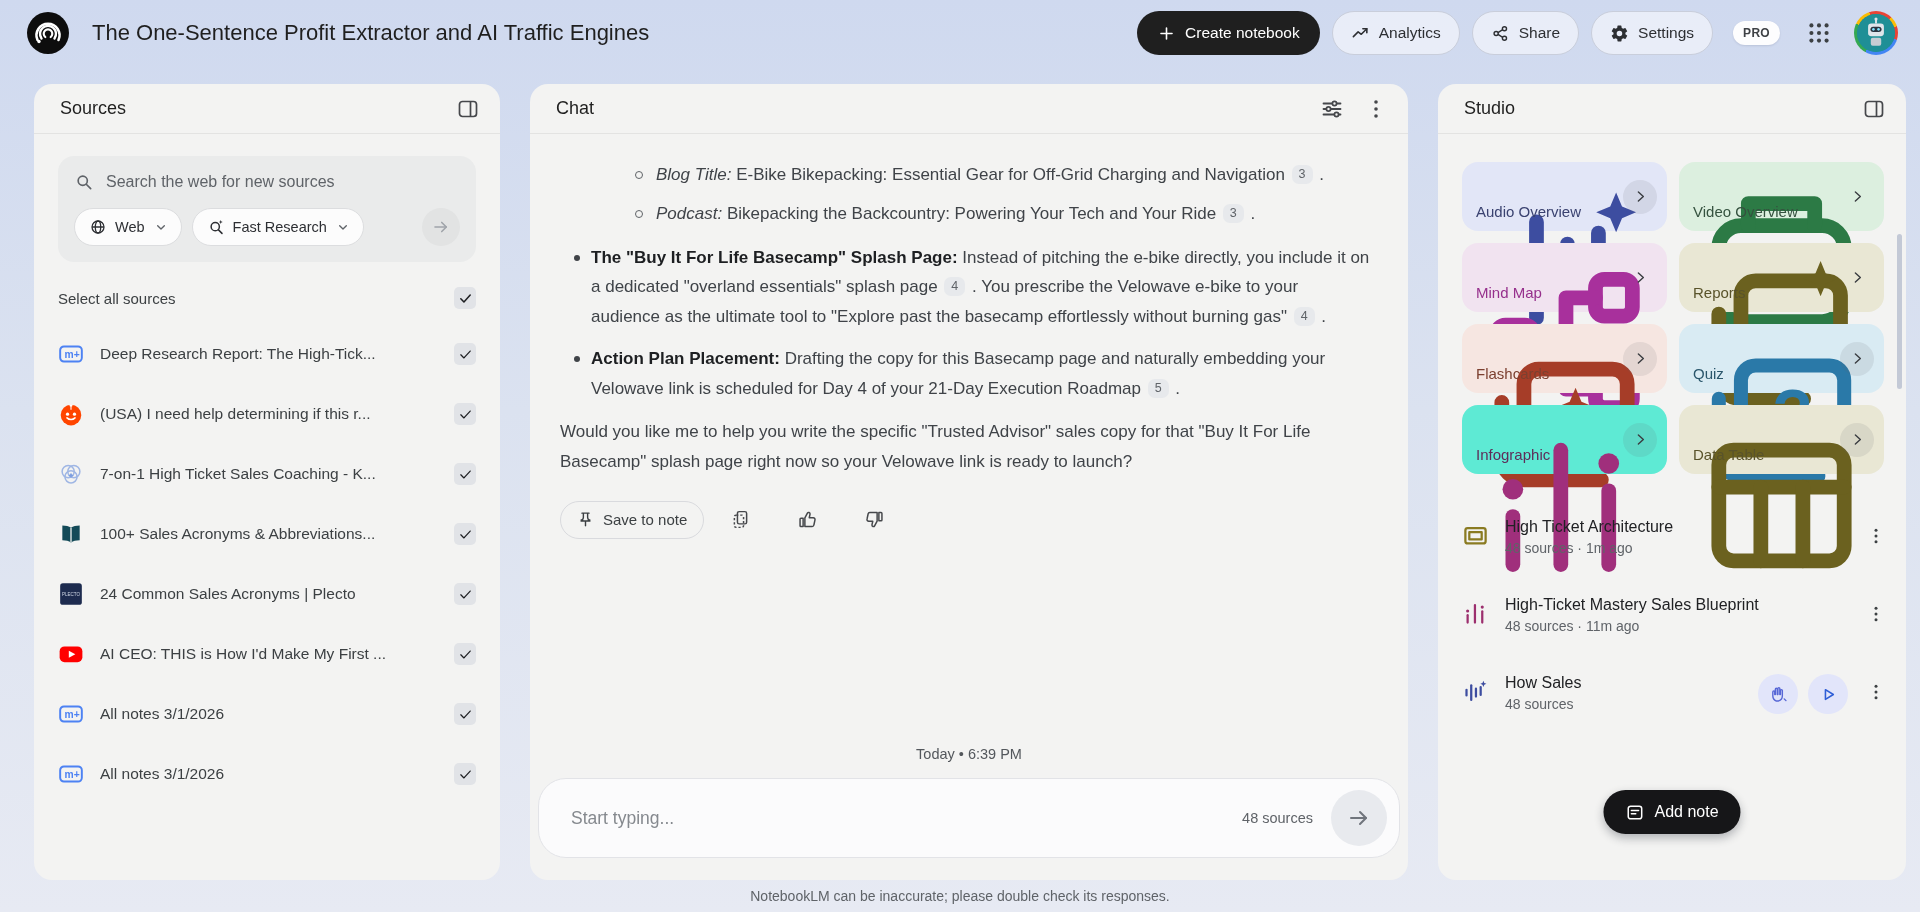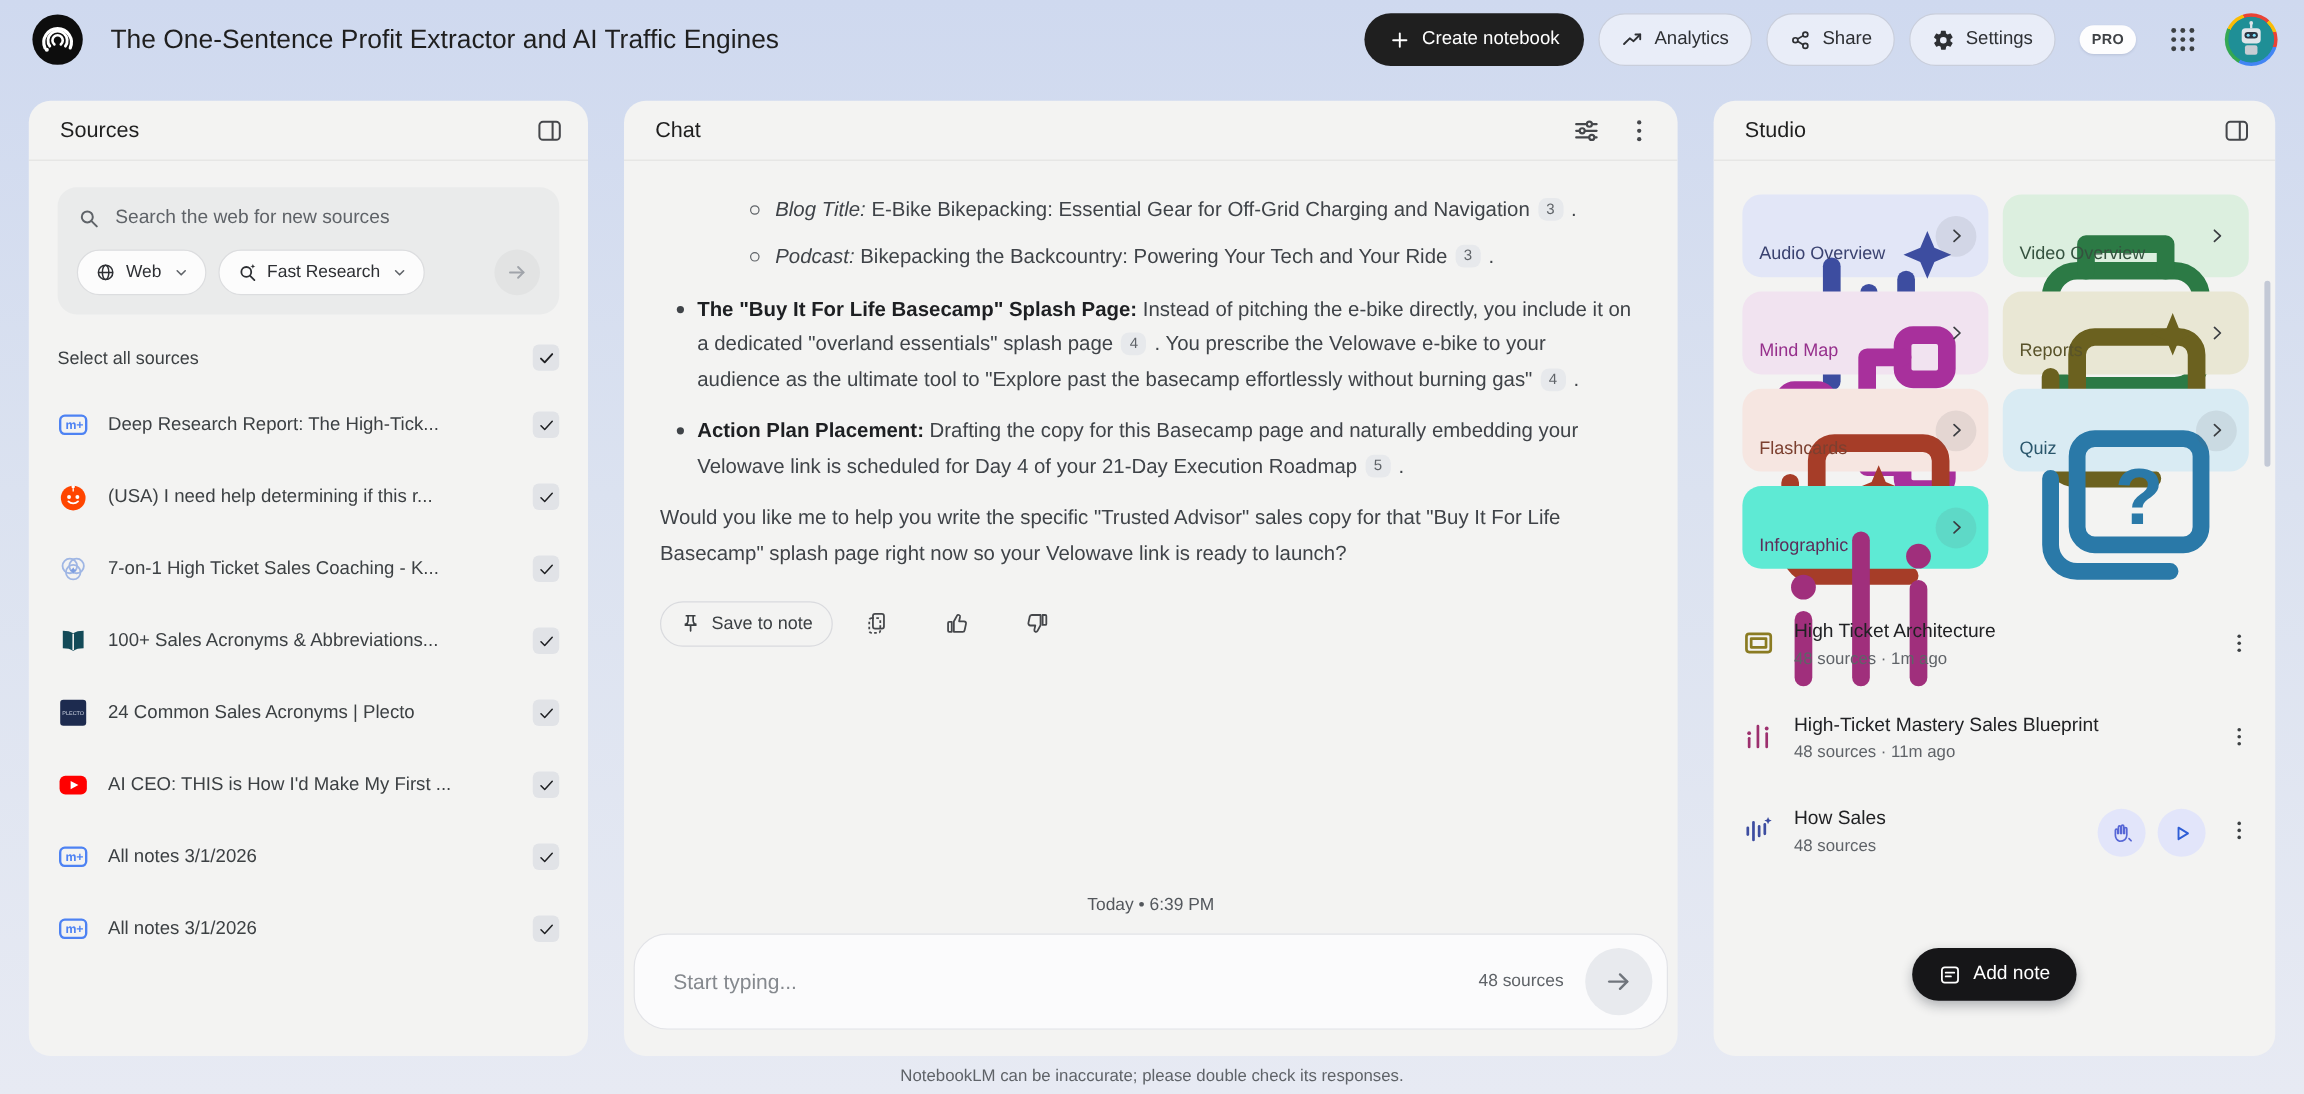--- a/index.html
+++ b/index.html
@@ -24,21 +24,21 @@
     box-shadow:0 1px 2px rgba(60,70,100,.15); margin-left:8px; }
   .apps-grid { width:26px; height:26px; color:#3c4043; margin-left:14px; }
   .avatar { width:44px; height:44px; border-radius:50%; padding:3px; margin-left:10px;
     background:conic-gradient(#e94335 0 12%, #fbbc05 12% 20%, #e94335 20% 30%,
       #4285f4 30% 58%, #34a853 58% 82%, #fbbc05 82% 95%, #e94335 95% 100%); }
   .avatar-inner { width:38px; height:38px; border-radius:50%; overflow:hidden;
     background:#1f8f96; }
 
   
   .panel { position:absolute; top:84px; height:796px; background:#f3f3f2;
-    border-radius:18px; overflow:hidden; }
+    border-radius:18px; overflow:hidden;margin-left:10px; }
   .panel-sources { left:24px;  width:466px; }
   .panel-chat    { left:520px; width:878px; display:flex; flex-direction:column; }
   .panel-studio  { left:1428px; width:468px; }
   .panel-head { height:50px; display:flex; align-items:center;
     padding:0 20px 0 26px; }
   .panel-head.rule { border-bottom:1px solid #e3e3e2; }
   .panel-title { font-size:18px; color:#1f1f1f; flex:1; }
   .icon-btn { width:24px; height:24px; color:#45474b; cursor:pointer; flex:0 0 auto; }
   .icon-btn + .icon-btn { margin-left:20px; }
 
@@ -576,20 +576,30 @@
             <line x1="5" y1="20" x2="5" y2="13.5"></line>
             <line x1="11.5" y1="20" x2="11.5" y2="4.5"></line>
             <line x1="18" y1="20" x2="18" y2="10"></line>
             <circle cx="5" cy="9.8" r="1.4" fill="currentColor" stroke="none"></circle>
             <circle cx="18" cy="6.3" r="1.4" fill="currentColor" stroke="none"></circle>
           </svg></span><span class="t-label">Infographic</span><span class="t-chev circle">
           <svg viewBox="0 0 24 24" fill="none" stroke="currentColor" stroke-width="2" stroke-linecap="round" stroke-linejoin="round">
             <polyline points="9,5.5 16,12 9,18.5"></polyline>
           </svg>
         </span></div>
+      <div class="tile" style="background: rgb(233, 231, 212); color: rgb(89, 83, 42);"><span class="t-icon" style="color: rgb(107, 97, 31);"><svg viewBox="0 0 24 24" fill="none" stroke="currentColor" stroke-width="2" stroke-linecap="round" stroke-linejoin="round">
+            <rect x="3.5" y="4.5" width="17" height="15" rx="2"></rect>
+            <line x1="3.5" y1="9.5" x2="20.5" y2="9.5"></line>
+            <line x1="9.2" y1="9.5" x2="9.2" y2="19.5"></line>
+            <line x1="14.9" y1="9.5" x2="14.9" y2="19.5"></line>
+          </svg></span><span class="t-label">Data Table</span><span class="t-chev circle">
+          <svg viewBox="0 0 24 24" fill="none" stroke="currentColor" stroke-width="2" stroke-linecap="round" stroke-linejoin="round">
+            <polyline points="9,5.5 16,12 9,18.5"></polyline>
+          </svg>
+        </span></div>
     </div>
   <div class="studio-list">
       <div class="st-item">
         <span class="st-icon" style="color: rgb(138, 123, 34);">
           <svg viewBox="0 0 24 24" fill="none" stroke="currentColor" stroke-width="2" stroke-linecap="round" stroke-linejoin="round">
             <rect x="3" y="5.5" width="18" height="13.5" rx="2"></rect>
             <rect x="6.5" y="9" width="11" height="6.5"></rect>
           </svg>
         </span>
         <div class="st-txt">

